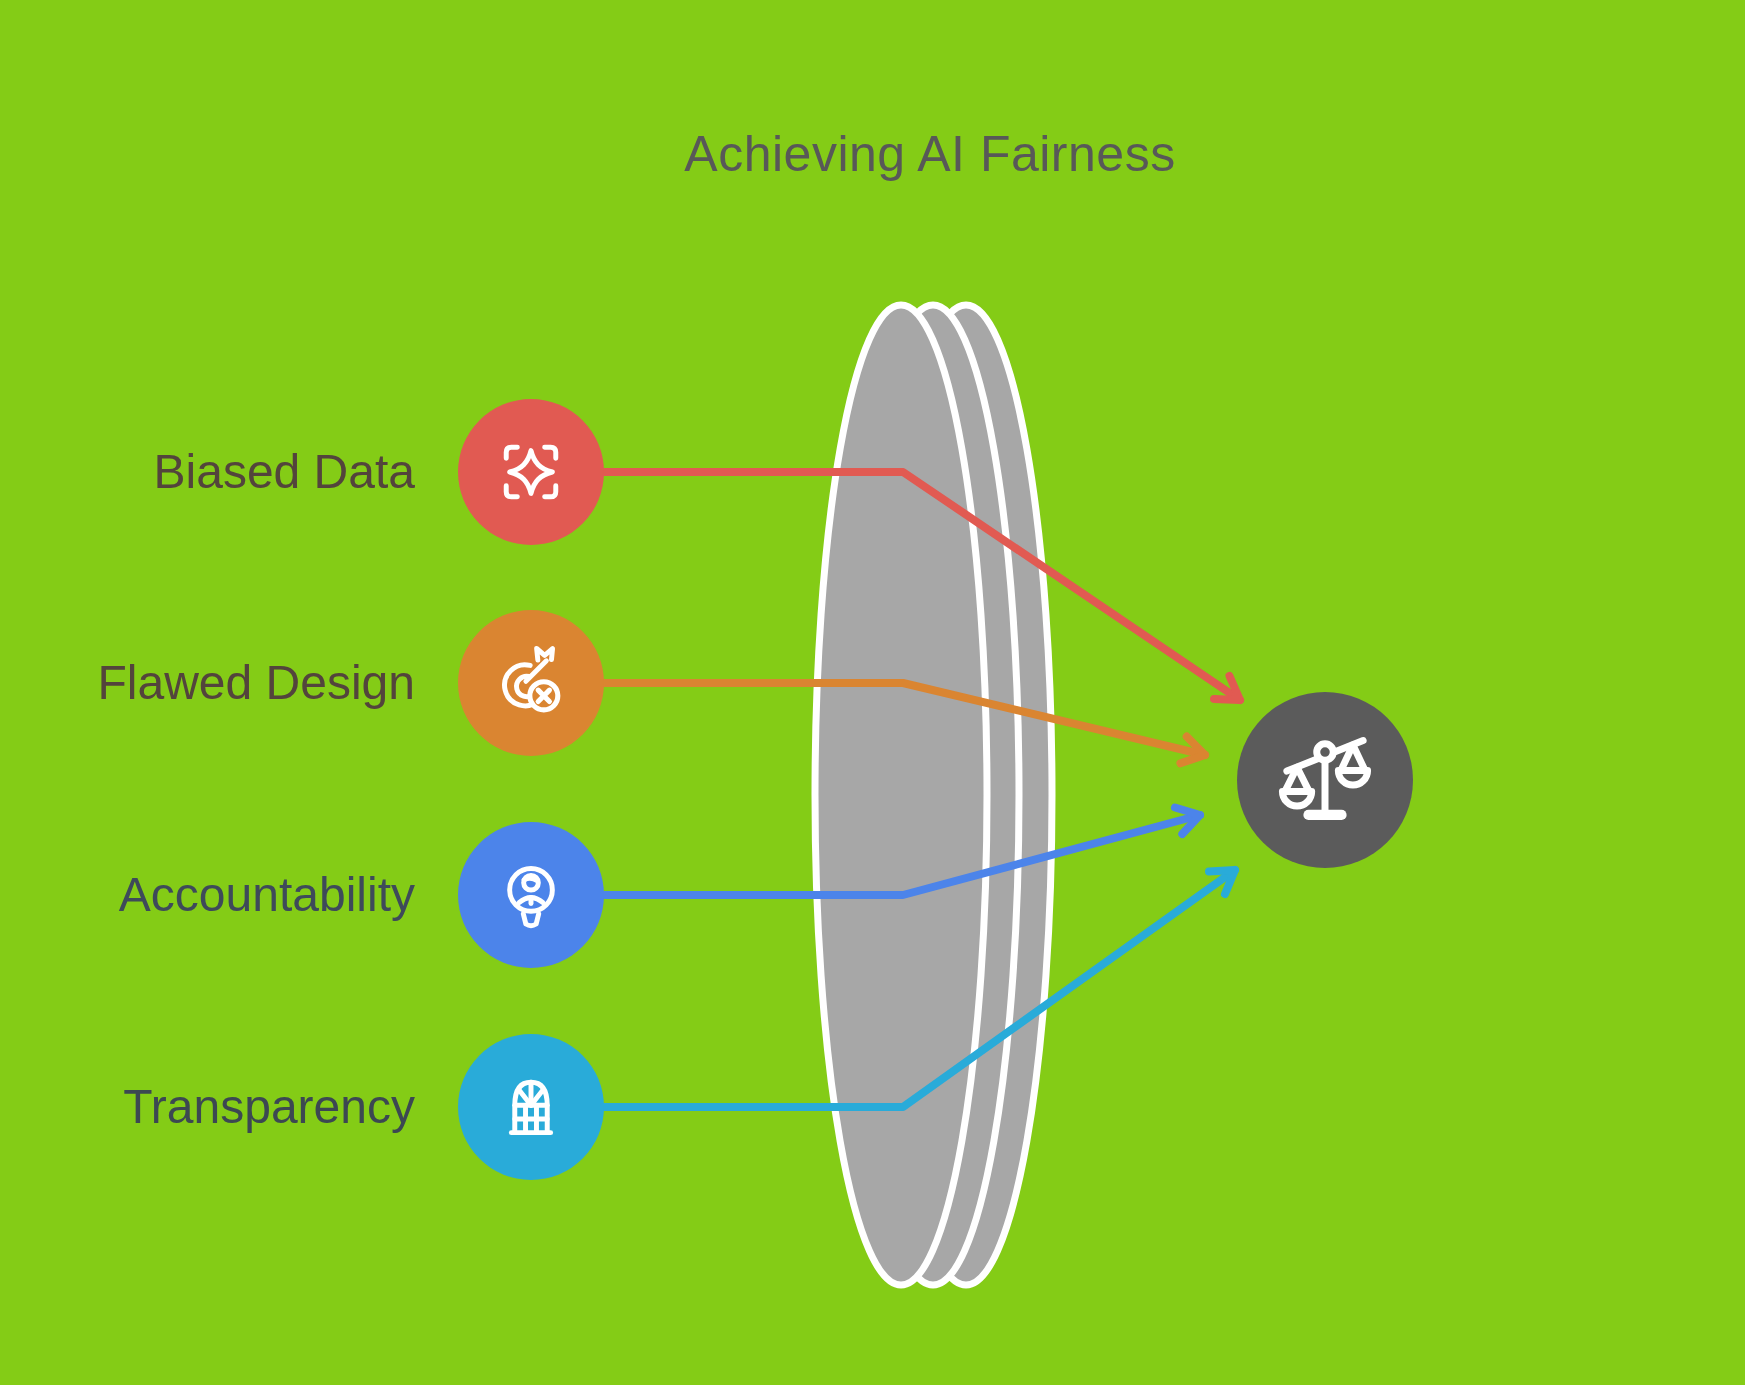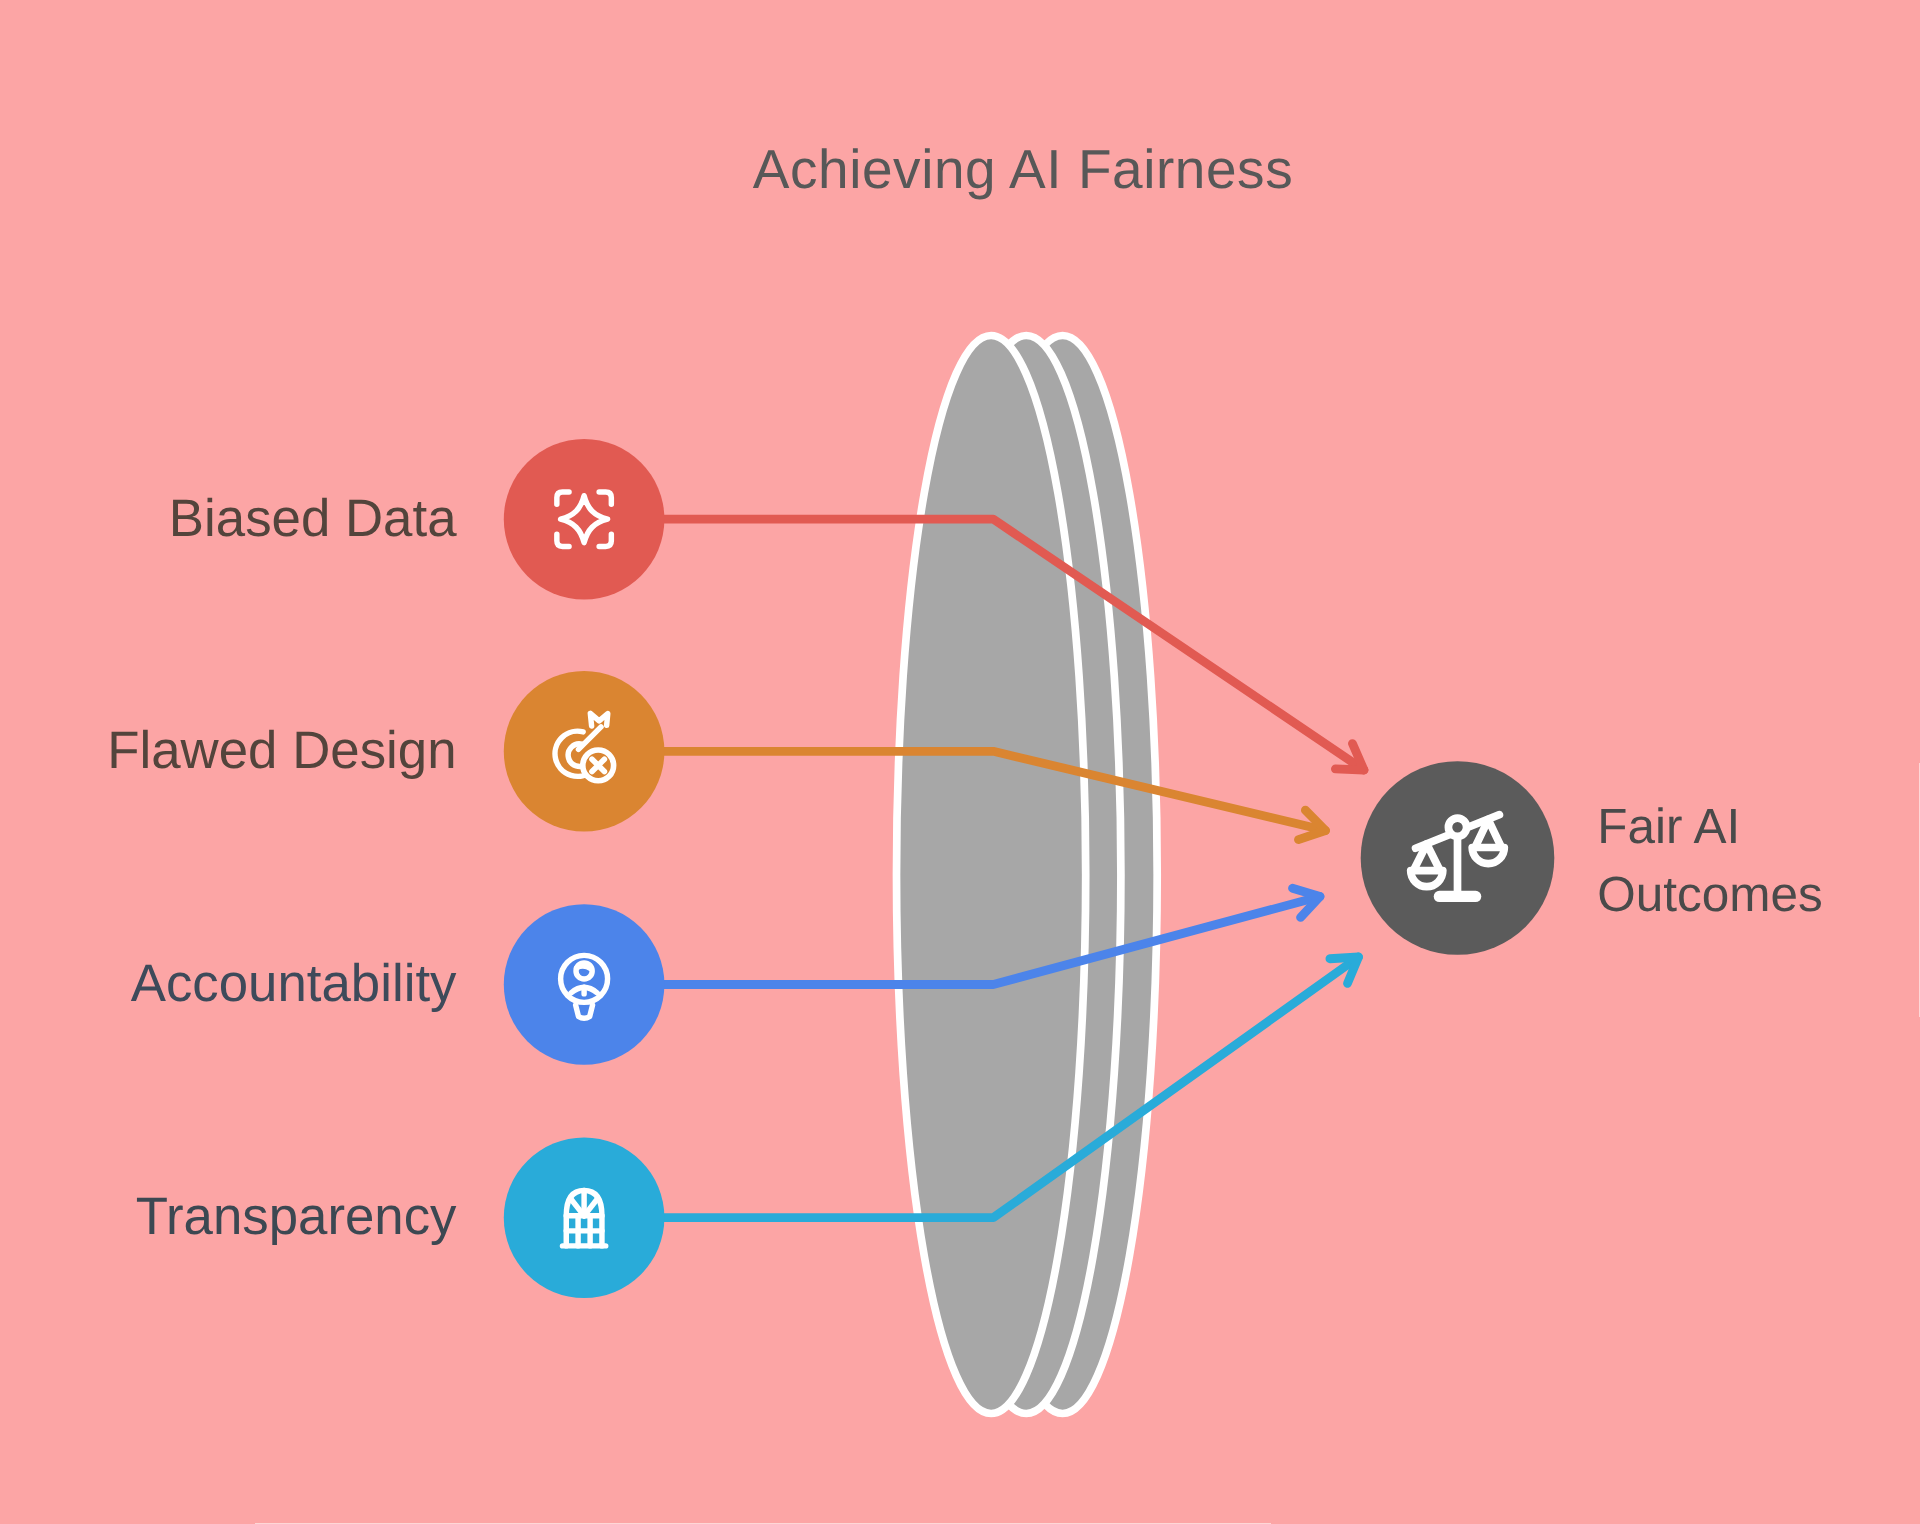--- a/index.html
+++ b/index.html
@@ -1,19 +1,19 @@
 <!DOCTYPE html>
 <html><head>
 <meta charset="utf-8">
 <style>
   html,body{margin:0;padding:0;background:#ffffff;}
   .stage{
     position:relative;
     width:1745px;height:1385px;
-    background:#fca5a5;
+    background:#84cc16;
     font-family:"Liberation Sans", sans-serif;
     overflow:hidden;
   }
   .title{
     position:absolute;
     left:530px;top:126px;width:800px;
     text-align:center;
     font-size:50px;line-height:56px;
     letter-spacing:0.5px;
   }
@@ -155,16 +155,14 @@
       <path d="M18 41 L78 17"></path>
       <path d="M48 30 V73"></path>
       <path d="M35 75.5 H61" stroke-width="8"></path>
       <circle cx="48" cy="26" r="6.5" style="fill: rgb(91, 91, 91);"></circle>
       <path d="M26 38 L16.5 57 M26 38 L35.5 57"></path>
       <path d="M14.5 57 H37.5 A11.5 11.5 0 0 1 14.5 57 Z"></path>
       <path d="M70 20.5 L60.5 40.5 M70 20.5 L79.5 40.5"></path>
       <path d="M58.5 40.5 H81.5 A11.5 11.5 0 0 1 58.5 40.5 Z"></path>
     </svg>
   </div>
-  <div class="node-label" style="color: rgb(74, 74, 74);">Fair AI
-Outcomes</div>
 
 </div>
 
 </body></html>

